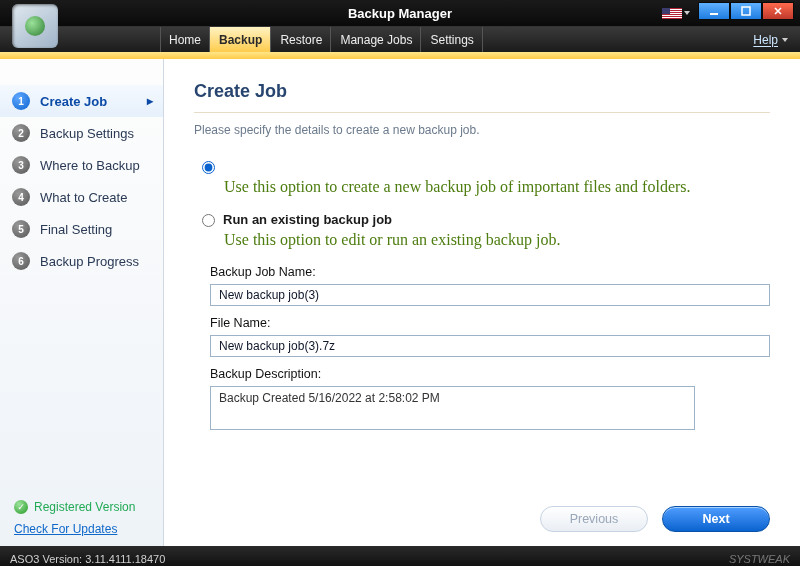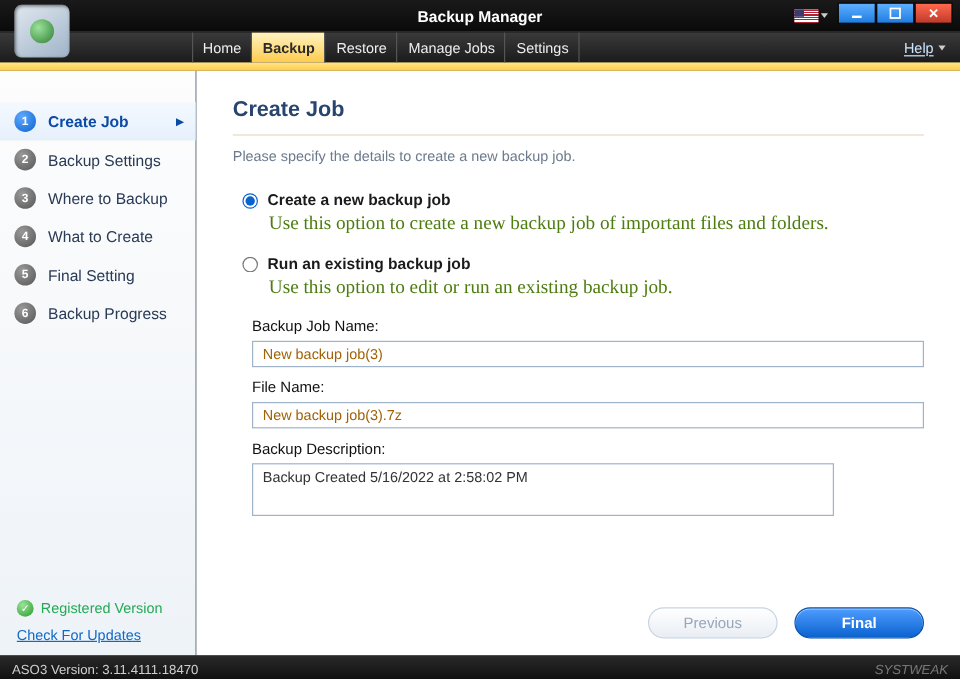--- a/index.html
+++ b/index.html
@@ -96,21 +96,21 @@
   .hr { border:none; border-top:1px solid #c9a75a33; height:1px; background:#b49a66; opacity:.35; margin-bottom:10px;}
   .lead { font-size:12px; color:#6b7a8c; margin-bottom:22px;}
   .optgroup { margin-left:8px; }
   .opt { display:flex; align-items:flex-start; gap:8px; font-size:13px; margin-bottom:4px;}
   .opt input[type=radio]{ margin-top:2px; accent-color:#0b63cf;}
   .opt label { font-weight:700; color:#1b1b1b;}
   .opt-desc { font-size:16px; color:#4d7c0f; margin: 0 0 16px 22px; font-family: Liberation Serif, serif;}
   .fieldlbl { font-size:12.5px; font-weight:400; color:#111; margin: 2px 0 5px 8px;}
   .tx {
     width: 560px; margin-left:8px; height:22px; font-size:12px;
-    border:1px solid #9fb3c8; padding:2px 8px; background:#fff; color:#a16207;
+    border:1px solid #9fb3c8; padding:2px 8px; background:#fff; color:#0f172a;
   }
   .ta {
     width: 485px; margin-left:8px; height:44px; font-size:12px;
     border:1px solid #9fb3c8; padding:4px 8px; background:#fff; color:#333; resize:none;
   }
   .gap{height:8px;}
 
   
   .btnrow { position:absolute; right:30px; bottom:14px; display:flex; gap:14px;}
   .btn {
@@ -211,21 +211,20 @@
   </div>
 
   <div class="content">
     <h1>Create Job</h1>
     <hr class="hr">
     <p class="lead">Please specify the details to create a new backup job.</p>
 
     <div class="optgroup">
       <div class="opt">
         <input type="radio" id="optnew" name="mode" checked="" style="">
-        <label for="optnew">Create a new backup job</label>
       </div>
       <p class="opt-desc">Use this option to create a new backup job of important files and folders.</p>
 
       <div class="opt">
         <input type="radio" id="optrun" name="mode" style="">
         <label for="optrun">Run an existing backup job</label>
       </div>
       <p class="opt-desc">Use this option to edit or run an existing backup job.</p>
 
       <div class="fieldlbl">Backup Job Name:</div>
@@ -235,21 +234,21 @@
       <div class="fieldlbl">File Name:</div>
       <input class="tx" type="text" value="New backup job(3).7z" style="">
       <div class="gap"></div>
 
       <div class="fieldlbl">Backup Description:</div>
       <textarea class="ta" style="">Backup Created 5/16/2022 at 2:58:02 PM</textarea>
     </div>
 
     <div class="btnrow">
       <div class="btn prev">Previous</div>
-      <div class="btn next">Final</div>
+      <div class="btn next">Next</div>
     </div>
   </div>
 </div>
 
 <div class="statusbar">
   <span>ASO3 Version: 3.11.4111.18470</span>
   <span class="brand">SYSTWEAK</span>
 </div>
 
 </body></html>

